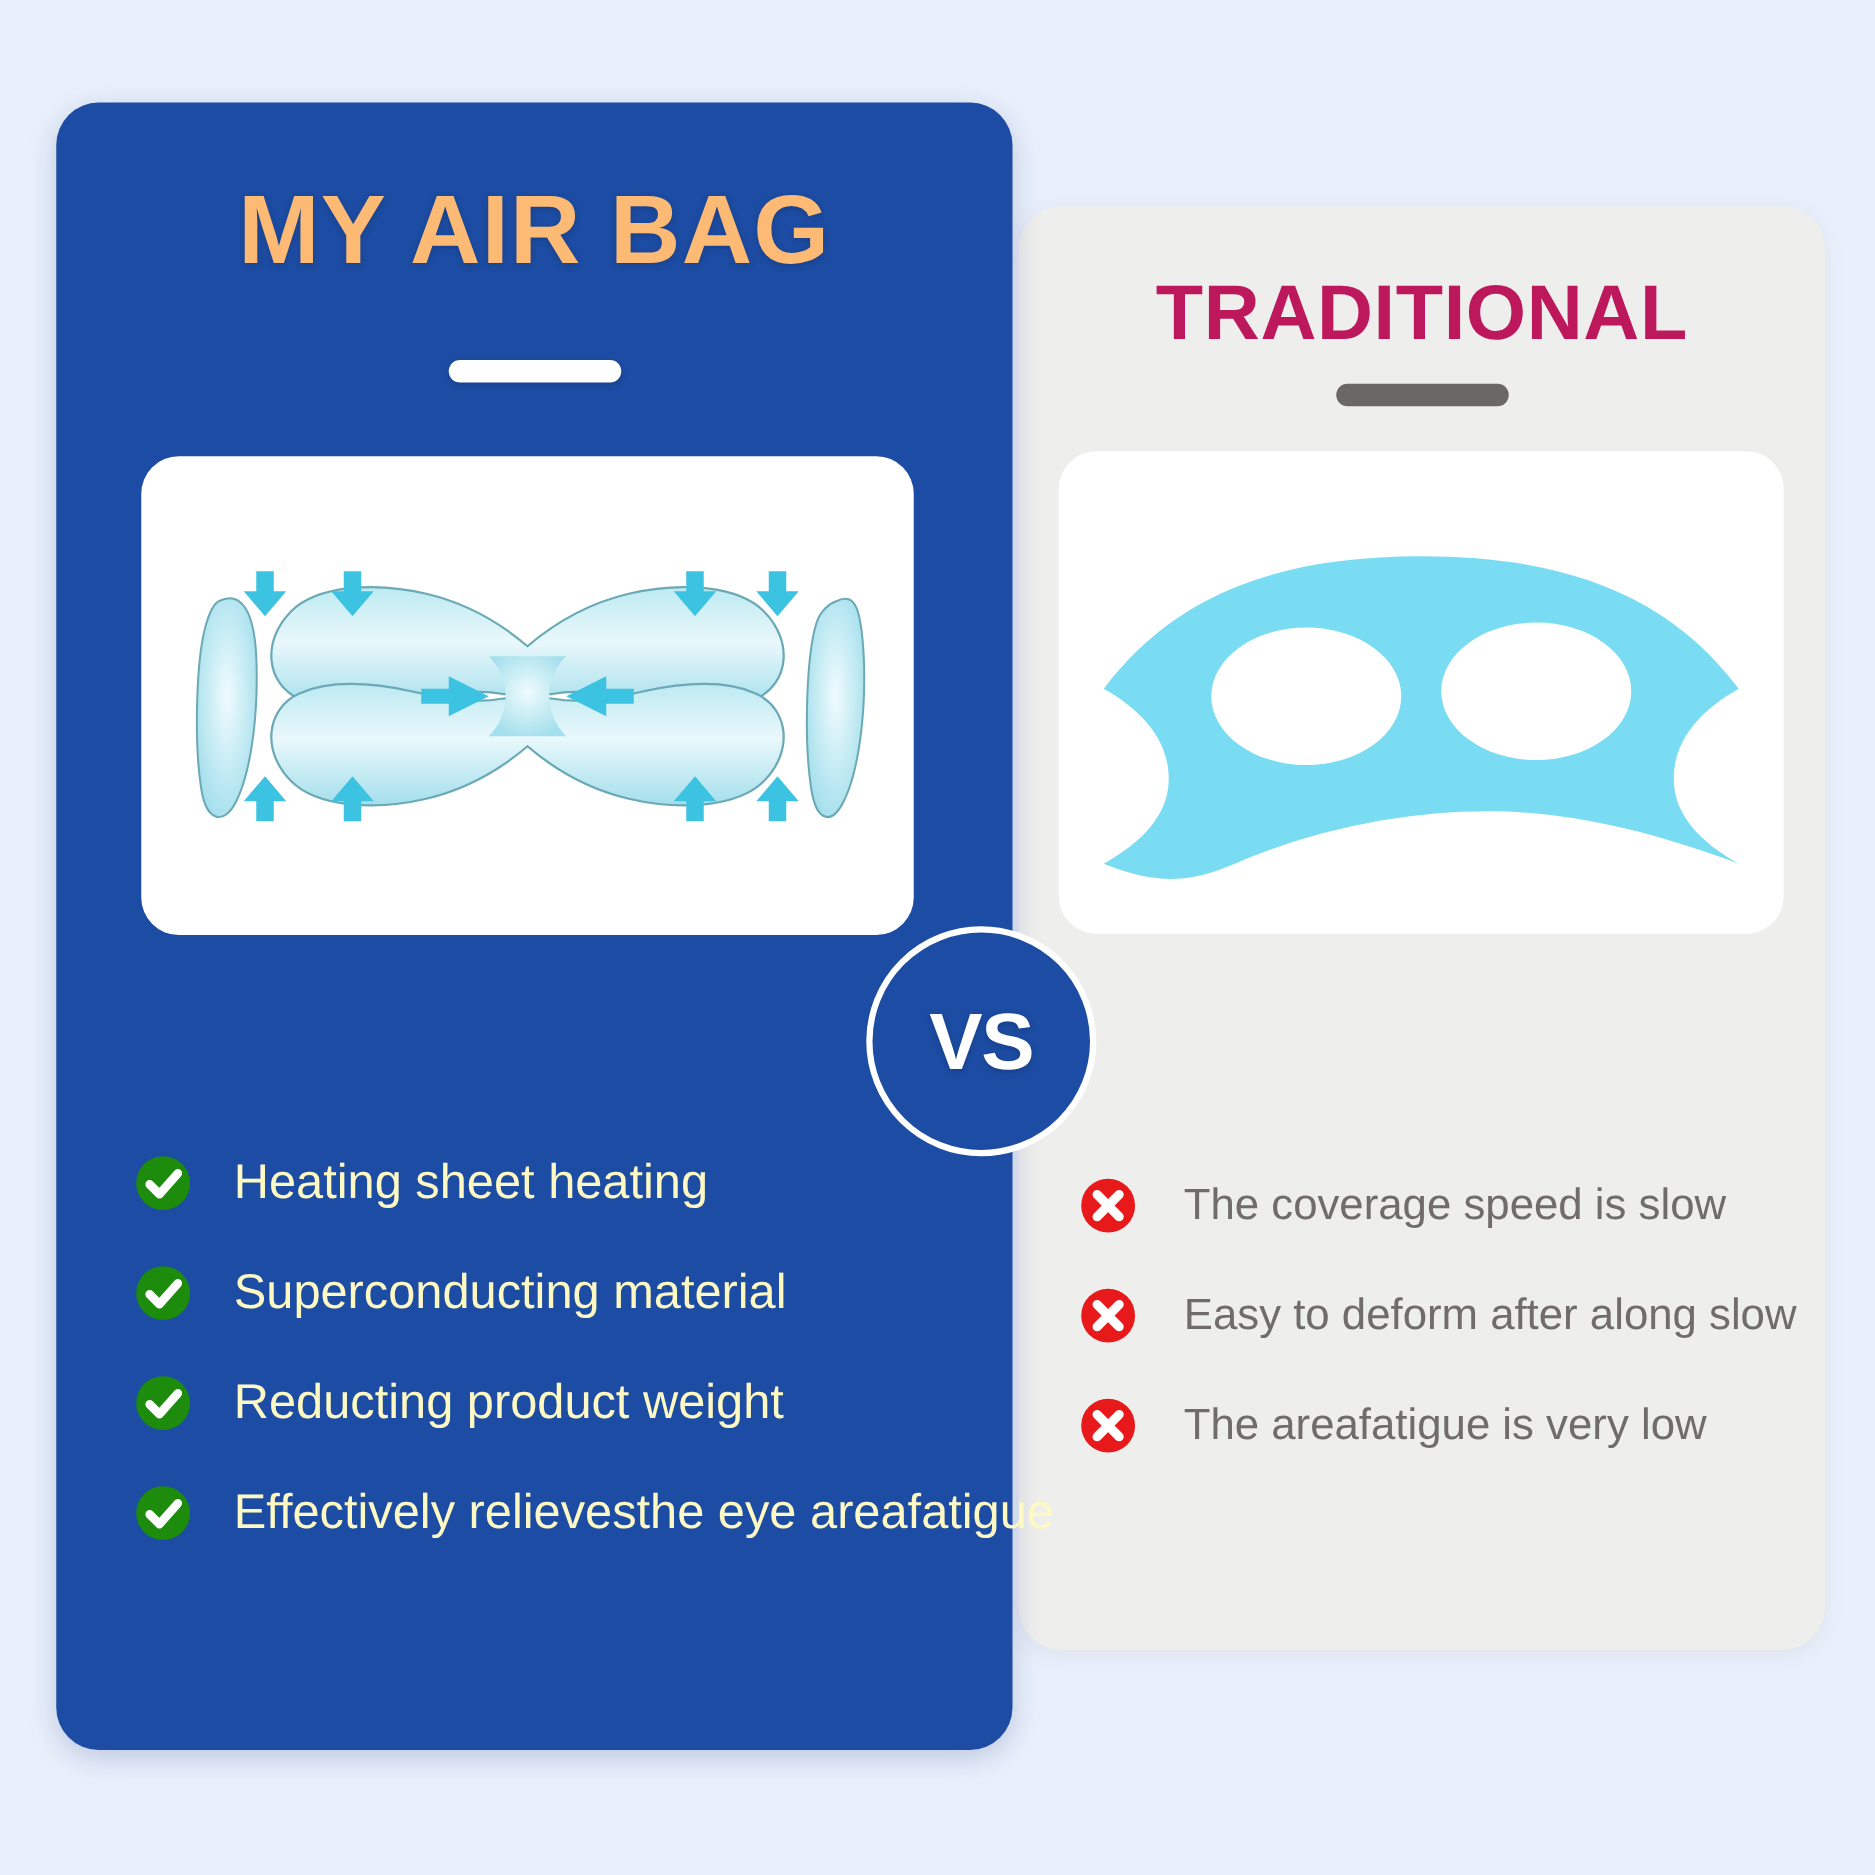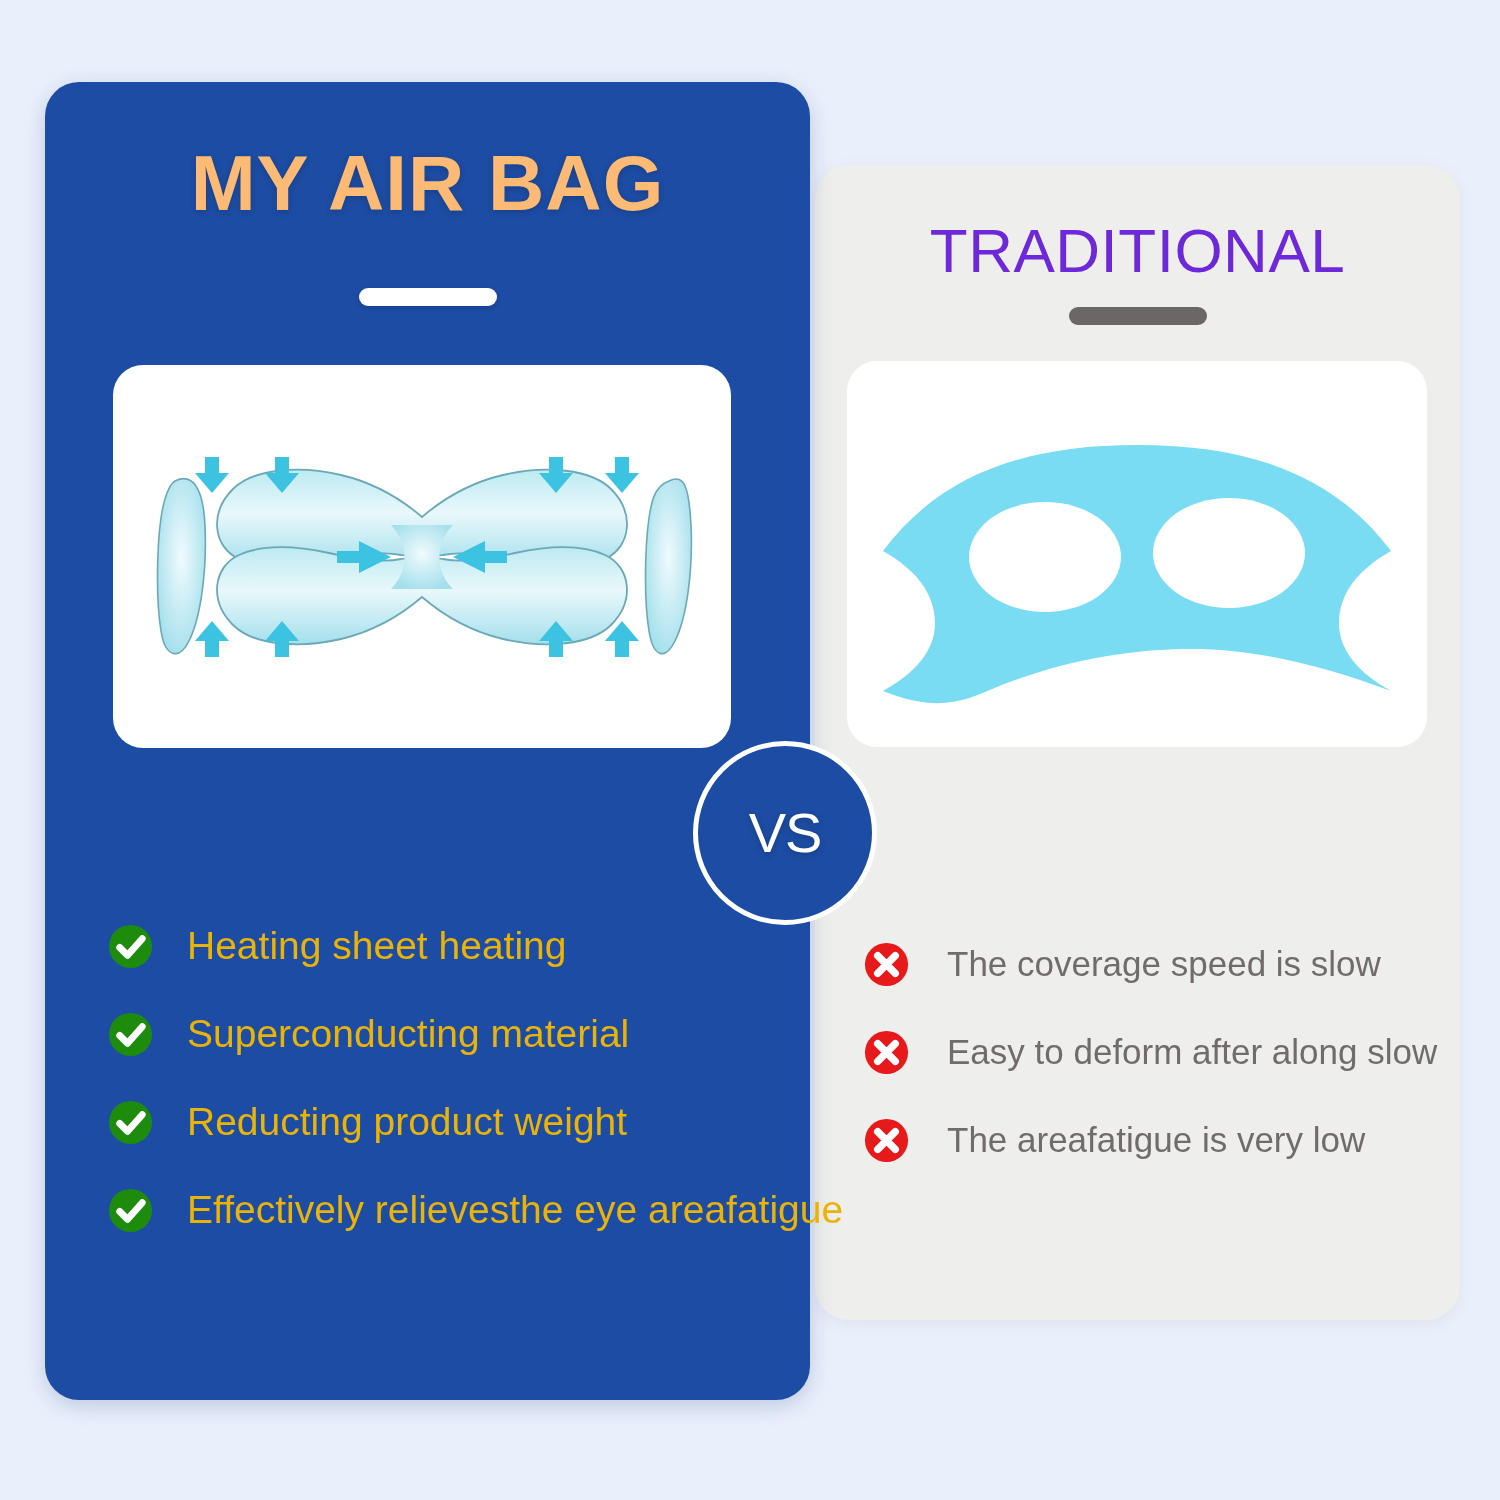--- a/index.html
+++ b/index.html
@@ -69,23 +69,23 @@
     border-radius: 9px;
     box-shadow: 0 2px 5px rgba(0,0,0,0.14);
   }
 
   .title-right {
     position: absolute;
     left: 0;
     top: 55px;
     width: 645px;
     text-align: center;
-    color: #6d28d9;
+    color: #be185d;
     font-size: 62px;
-    font-weight: normal;
+    font-weight: bold;
     letter-spacing: 0.5px;
     line-height: 1;
   }
   .rule-right {
     position: absolute;
     left: 50%;
     top: 142px;
     transform: translateX(-50%);
     width: 138px;
     height: 18px;
@@ -127,22 +127,22 @@
     background: #1c4ca3;
     border: 5px solid #ffffff;
     box-sizing: border-box;
     display: flex;
     align-items: center;
     justify-content: center;
     z-index: 40;
   }
   .vs-badge span {
     color: #ffffff;
-    font-size: 56px;
-    font-weight: normal;
+    font-size: 64px;
+    font-weight: bold;
     letter-spacing: -1px;
     line-height: 1;
     text-shadow: 0 2px 6px rgba(0,0,0,0.18);
   }
 
   
   .list-left {
     position: absolute;
     left: 62px;
     top: 820px;
@@ -161,21 +161,21 @@
   }
   .li .badge {
     flex: 0 0 auto;
     width: 47px;
     height: 47px;
     position: relative;
   }
   .li .badge svg { display:block; width:100%; height:100%; }
   .li .txt-left {
     margin-left: 33px;
-    color: #eab308;
+    color: #fef9c3;
     font-size: 39px;
     line-height: 1.1;
     white-space: nowrap;
   }
   .li .txt-right {
     margin-left: 37px;
     color: #706c6b;
     font-size: 35px;
     line-height: 1.1;
     white-space: nowrap;

